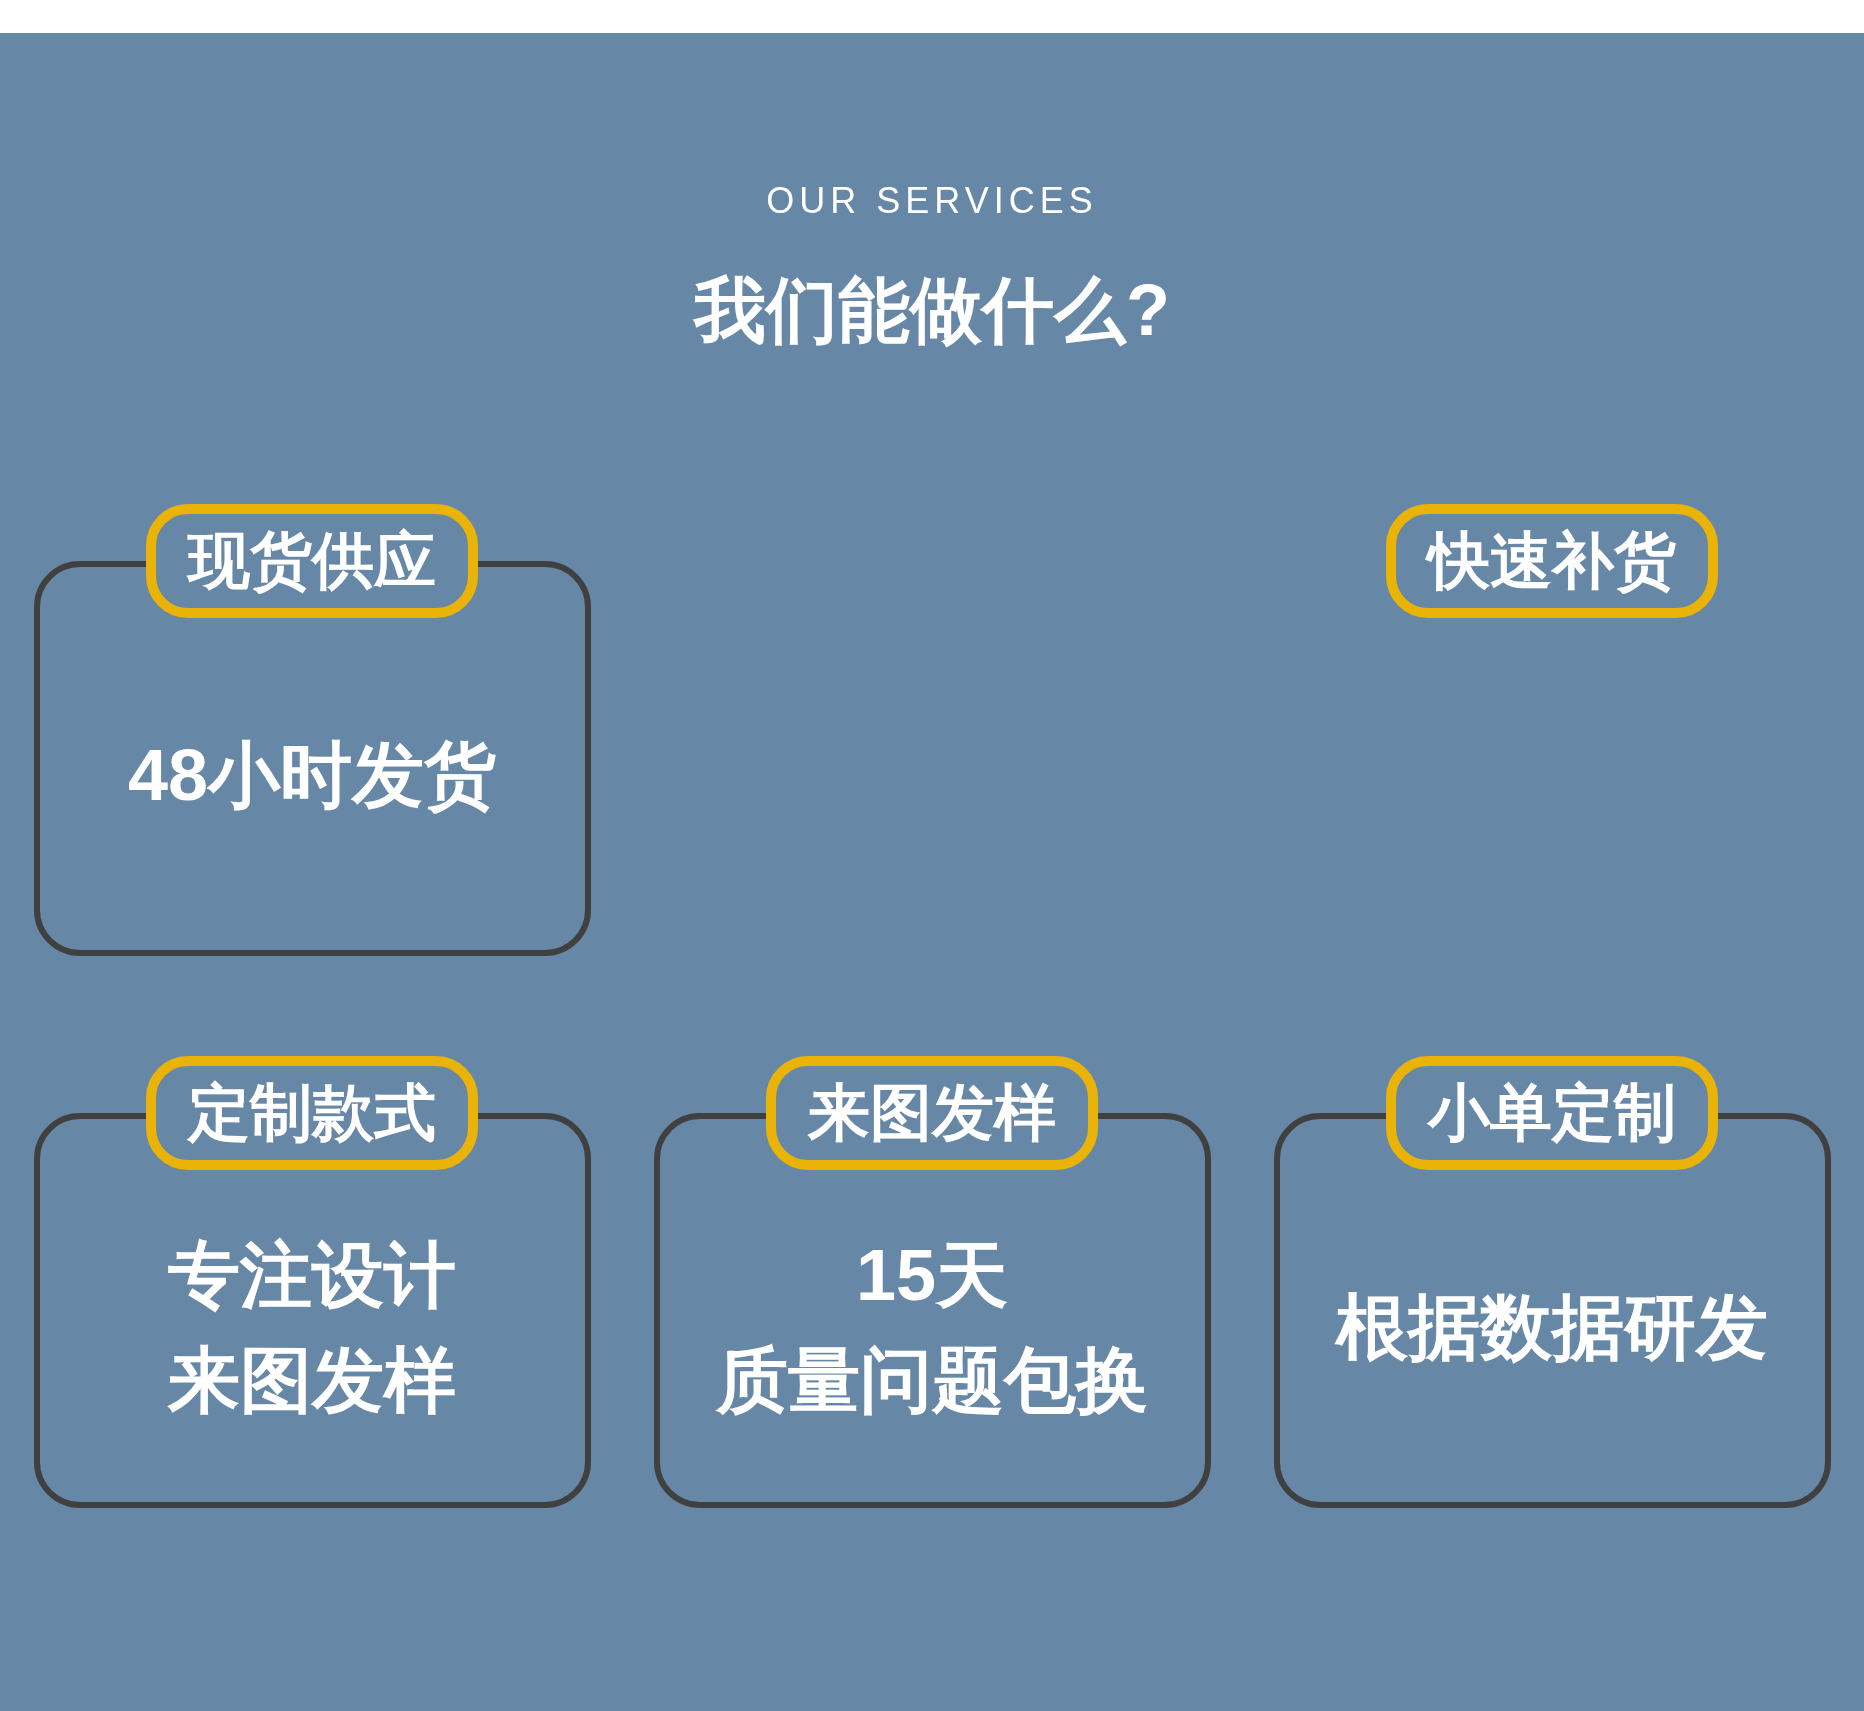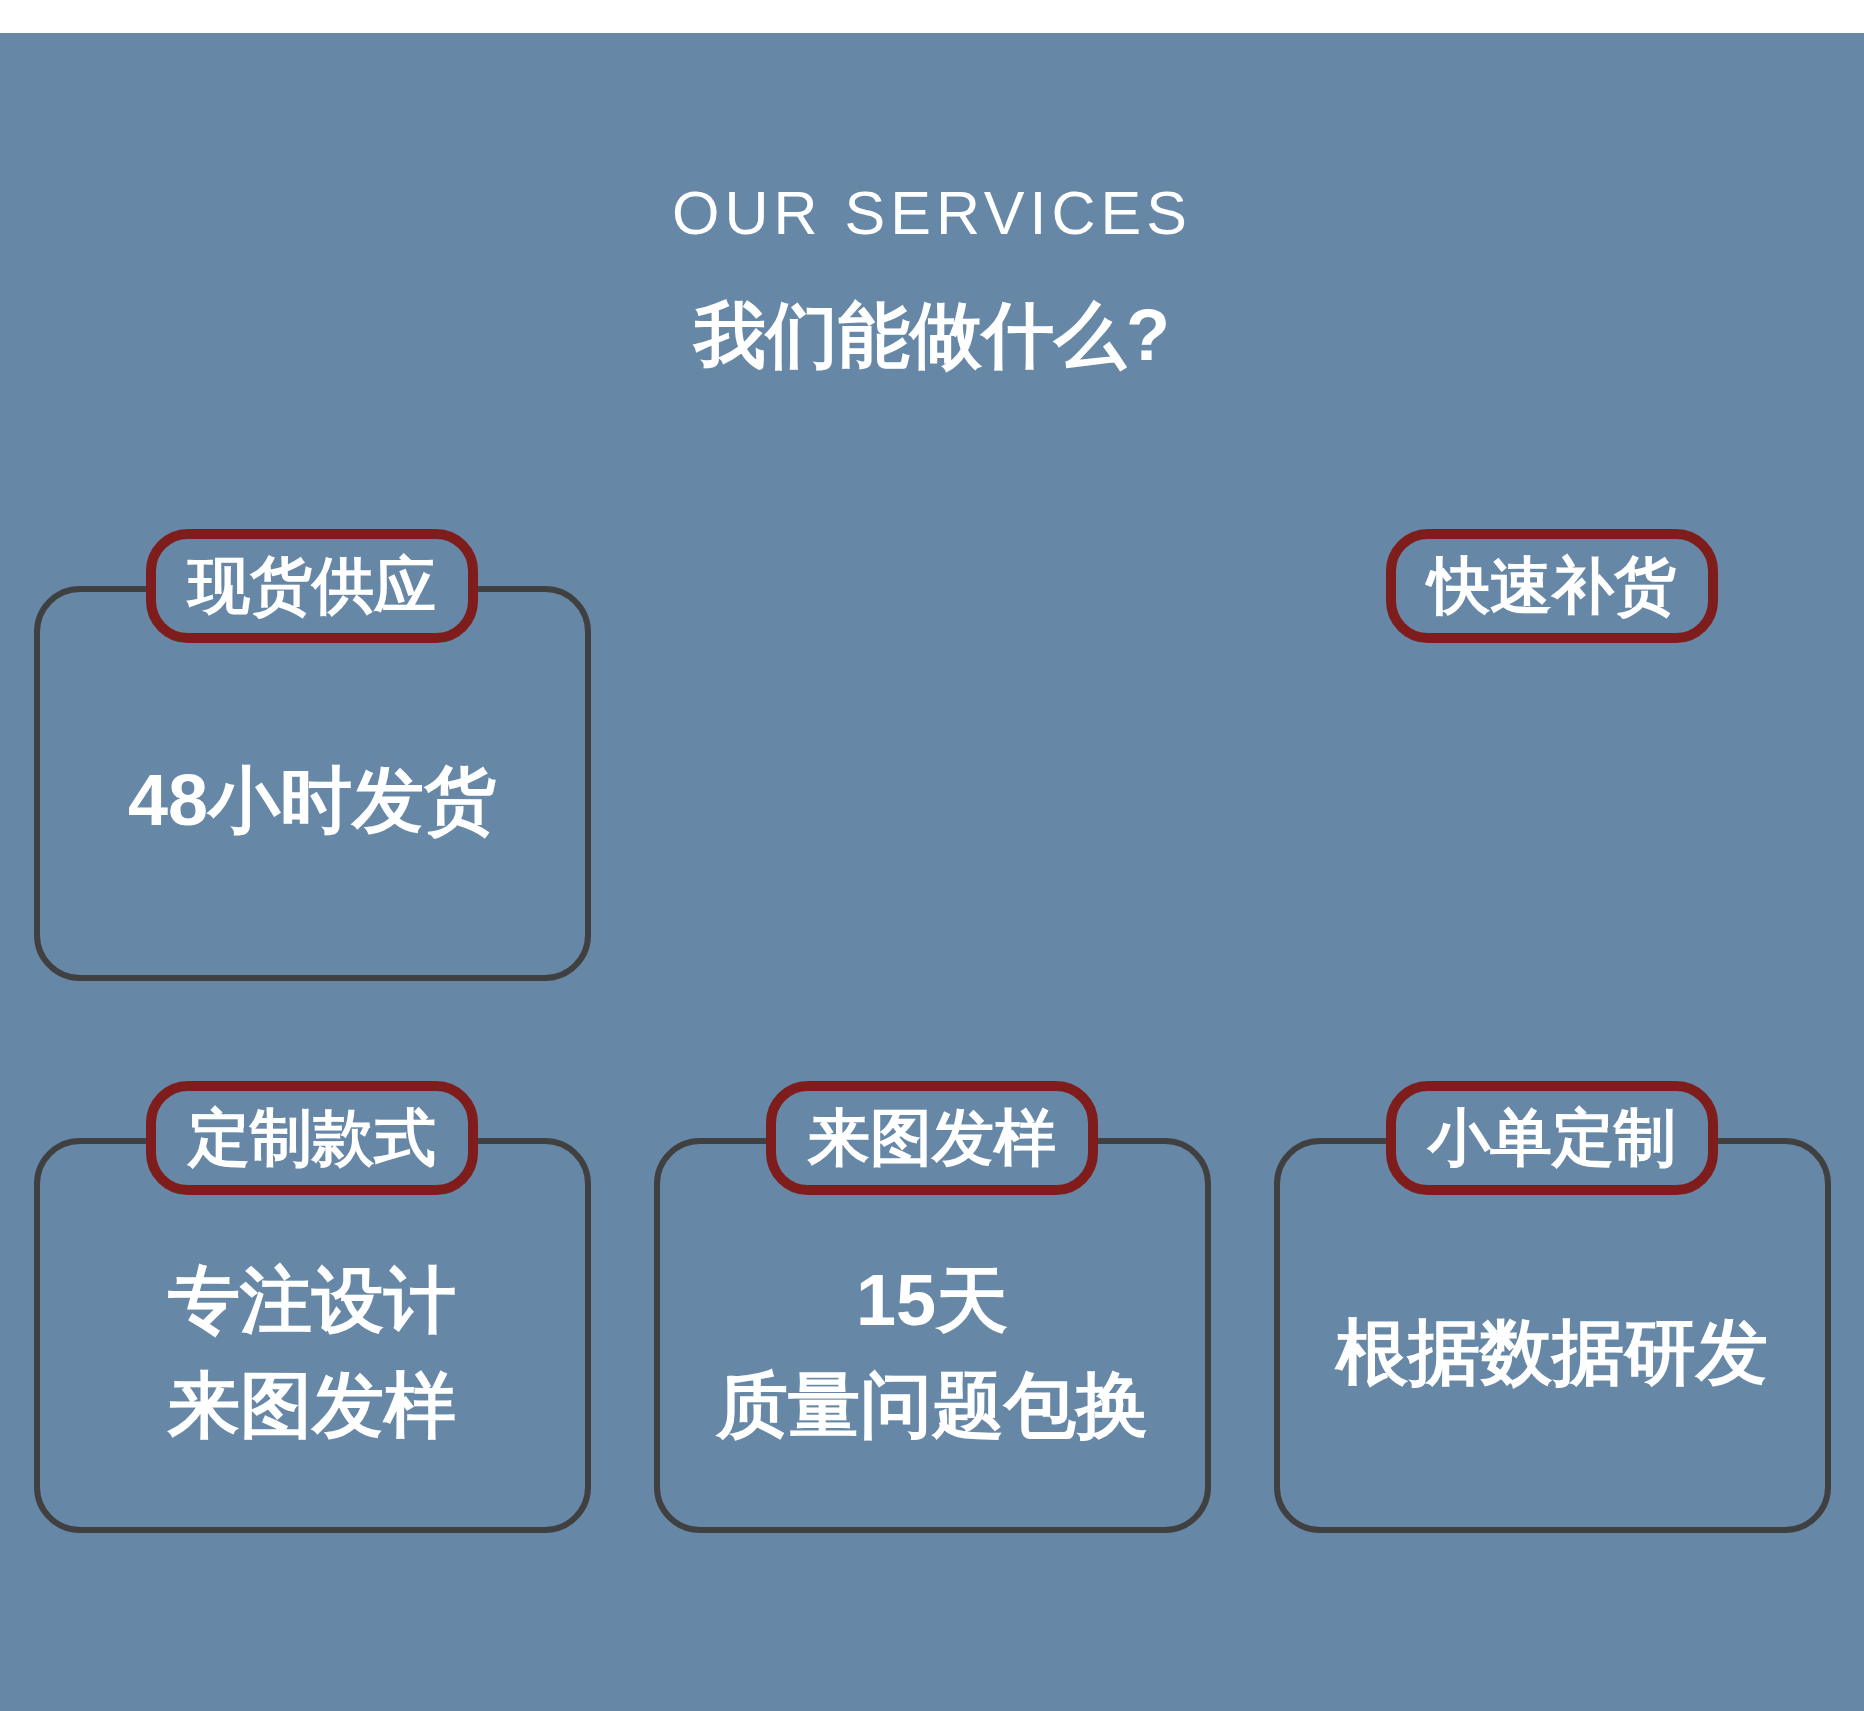--- a/index.html
+++ b/index.html
@@ -16,21 +16,21 @@
   }
   .top-strip {
     height: 33px;
     background: #ffffff;
   }
   .header {
     text-align: center;
     padding-top: 150px;
   }
   .subtitle {
-    font-size: 61px;
+    font-size: 36px;
     font-weight: 300;
     letter-spacing: 5px;
     line-height: 1;
   }
   .title {
     font-size: 72px;
     font-weight: 700;
     line-height: 1;
     margin-top: 55px;
   }
@@ -69,21 +69,21 @@
   }
   .tab {
     box-sizing: border-box;
     position: absolute;
     top: 0;
     left: 50%;
     transform: translateX(-50%);
     width: 332px;
     height: 114px;
     background: #6787a6;
-    border: 10px solid #7f1d1d;
+    border: 10px solid #eab308;
     border-radius: 42px;
     display: flex;
     align-items: center;
     justify-content: center;
   }
   .tab-label {
     font-size: 62px;
     font-weight: 700;
     white-space: nowrap;
   }

